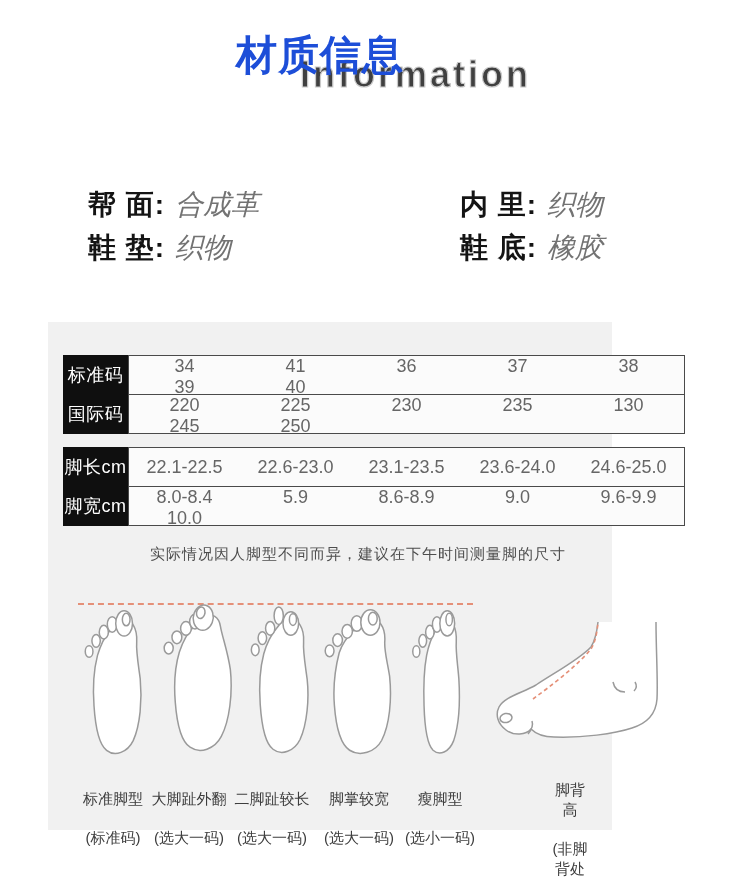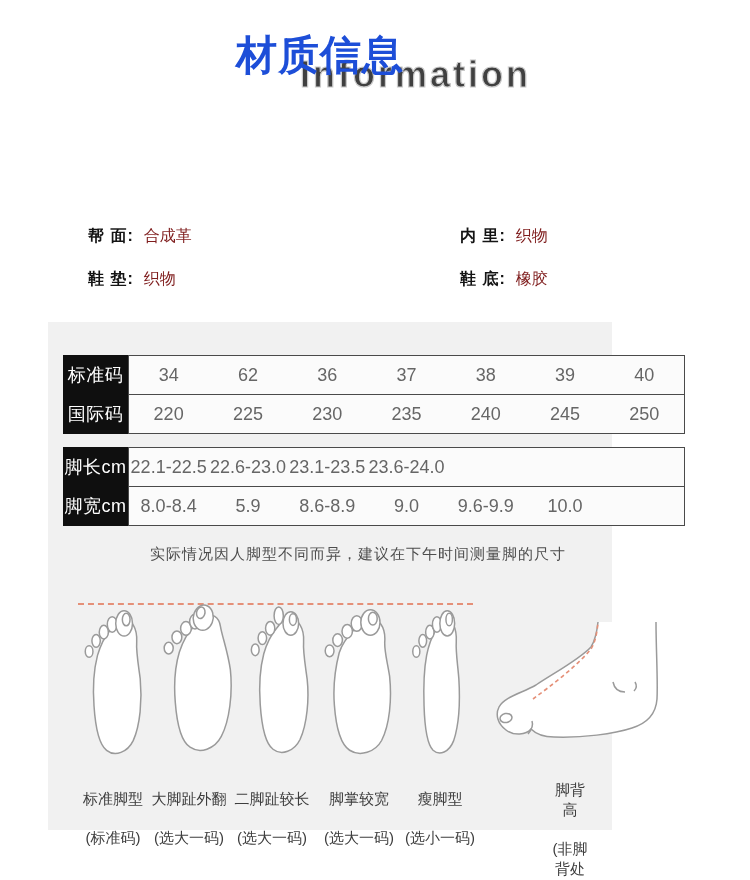--- a/index.html
+++ b/index.html
@@ -6,37 +6,37 @@
   body{font-family:"Liberation Sans","DejaVu Sans",sans-serif;}
   .page{position:relative;width:750px;height:880px;background:#ffffff;overflow:hidden;}
 
   
   .title{position:absolute;left:236px;top:28px;font-size:41px;font-weight:700;
          color:#1d4ed8;letter-spacing:1px;z-index:2;}
   .watermark{position:absolute;left:300px;top:54px;font-size:36px;font-weight:700;
          letter-spacing:3px;color:#404040;-webkit-text-stroke:1.2px #c9c9c9;z-index:1;}
 
   
-  .mat{position:absolute;display:flex;align-items:baseline;font-size:16px;margin-top:40px;}
+  .mat{position:absolute;display:flex;align-items:baseline;font-size:28px;}
   .mat-label{font-weight:700;color:#141414;letter-spacing:1px;}
-  .mat-value{color:#7f1d1d;margin-left:10px;}
+  .mat-value{color:#737373;margin-left:10px;font-style:italic;}
   .mat.m0{left:88px;top:186px;} .mat.m1{left:460px;top:186px;}
   .mat.m2{left:88px;top:229px;} .mat.m3{left:460px;top:229px;}
 
   
   .panel{position:absolute;left:48px;top:322px;width:564px;height:508px;background:#f1f1f1;}
 
   
   .size-table{position:absolute;left:15px;width:622px;display:flex;}
   .size-table.t1{top:33px;} .size-table.t2{top:125px;}
   .label-col{width:65px;background:#0f0f0f;display:flex;flex-direction:column;}
   .label-cell{height:39.5px;display:flex;align-items:center;justify-content:center;
               color:#fff;font-size:18px;letter-spacing:.5px;}
   .value-area{flex:1;border:1px solid #4a4a4a;background:#fbfbfb;}
-  .value-row{display:grid;grid-template-columns:repeat(7,1fr);height:38px;}
+  .value-row{display:grid;grid-template-columns:repeat(5,1fr);height:38px;}
   .value-row.first{border-bottom:1px solid #4a4a4a;}
   .value-cell{display:flex;align-items:center;justify-content:center;
               font-size:18px;color:#666;}
 
   
   .note{position:absolute;left:0;top:223px;width:100%;text-align:center;
         font-size:15px;color:#4d4d4d;letter-spacing:1px;padding-left:28px;}
 
   
   .dash-line{position:absolute;left:30px;top:281px;width:395px;height:0;
@@ -85,50 +85,51 @@
   <div class="panel">
 
     <div class="size-table t1">
       <div class="label-col">
         <div class="label-cell">标准码</div>
         <div class="label-cell">国际码</div>
       </div>
       <div class="value-area">
         <div class="value-row first">
             <div class="value-cell">34</div>
-            <div class="value-cell">62</div>
+            <div class="value-cell">41</div>
             <div class="value-cell">36</div>
             <div class="value-cell">37</div>
             <div class="value-cell">38</div>
             <div class="value-cell">39</div>
             <div class="value-cell">40</div>
           </div>
         <div class="value-row">
             <div class="value-cell">220</div>
             <div class="value-cell">225</div>
             <div class="value-cell">230</div>
             <div class="value-cell">235</div>
-            <div class="value-cell">240</div>
+            <div class="value-cell">130</div>
             <div class="value-cell">245</div>
             <div class="value-cell">250</div>
           </div>
       </div>
     </div>
 
     <div class="size-table t2">
       <div class="label-col">
         <div class="label-cell">脚长cm</div>
         <div class="label-cell">脚宽cm</div>
       </div>
       <div class="value-area">
         <div class="value-row first">
             <div class="value-cell">22.1-22.5</div>
             <div class="value-cell">22.6-23.0</div>
             <div class="value-cell">23.1-23.5</div>
             <div class="value-cell">23.6-24.0</div>
+            <div class="value-cell">24.6-25.0</div>
           </div>
         <div class="value-row">
             <div class="value-cell">8.0-8.4</div>
             <div class="value-cell">5.9</div>
             <div class="value-cell">8.6-8.9</div>
             <div class="value-cell">9.0</div>
             <div class="value-cell">9.6-9.9</div>
             <div class="value-cell">10.0</div>
           </div>
       </div>

